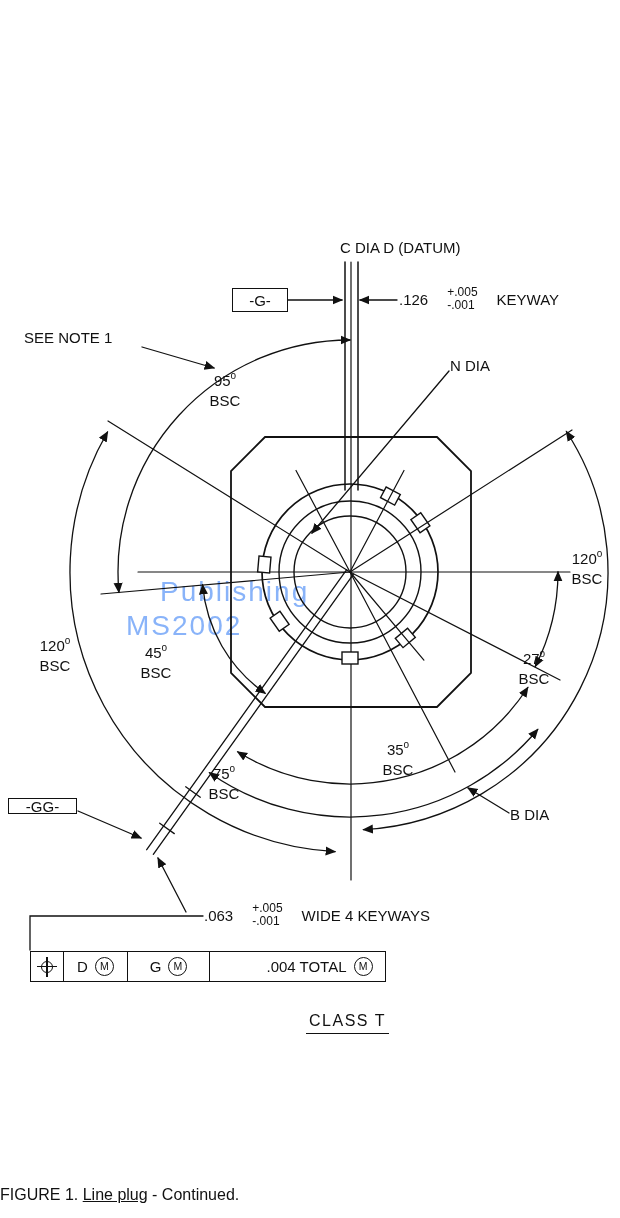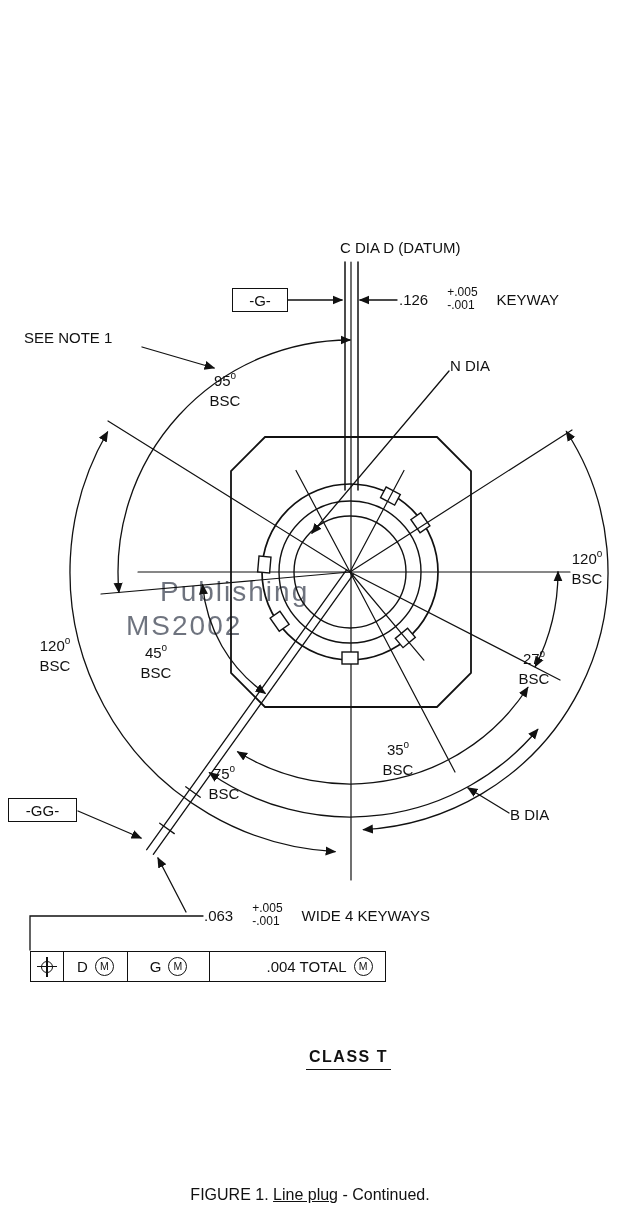--- a/index.html
+++ b/index.html
@@ -16,26 +16,26 @@
        box-sizing:border-box;background:#fff;}
   .fcf-cell{display:flex;align-items:center;justify-content:center;gap:7px;font-size:15px;
             box-sizing:border-box;border-left:1.6px solid #111;}
   .fcf-cell:first-child{border-left:none;}
   .m-circle{width:17px;height:17px;border:1.3px solid #111;border-radius:50%;display:inline-flex;
             align-items:center;justify-content:center;font-size:10.5px;flex:none;line-height:1;}
   .pos-symbol{position:relative;width:20px;height:20px;flex:none;}
   .pos-symbol .ring{position:absolute;left:4px;top:4px;right:4px;bottom:4px;border:1.4px solid #111;border-radius:50%;}
   .pos-symbol .h{position:absolute;left:0;right:0;top:9.3px;height:1.4px;background:#111;}
   .pos-symbol .v{position:absolute;top:0;bottom:0;left:9.3px;width:1.4px;background:#111;}
-  .class-t{position:absolute;left:306px;top:1048px;font-size:16px;letter-spacing:1.5px;
-           border-bottom:1.6px solid #111;padding:0 3px 3px;font-weight:bold;}
-  .caption{position:absolute;left:0;top:1186px;width:620px;text-align:center;font-size:16px;}
+  .class-t{position:absolute;left:306px;top:1012px;font-size:16px;letter-spacing:1.5px;
+           border-bottom:1.6px solid #111;padding:0 3px 3px;}
+  .caption{position:absolute;left:0;top:1186px;width:620px;text-align:left;font-size:16px;}
   .caption .u{text-decoration:underline;}
   .title{position:absolute;left:0;top:2px;width:604px;text-align:center;font-size:15px;}
-  .watermark{position:absolute;color:#0f172a;opacity:.6;font-size:28px;letter-spacing:2px;white-space:nowrap;}
+  .watermark{position:absolute;color:#3b82f6;opacity:.6;font-size:28px;letter-spacing:2px;white-space:nowrap;}
   svg#drawing{position:absolute;left:0;top:0;}
 </style>
 </head>
 <body>
 
 <div id="page">
 
 
   <div class="watermark" style="left:160px;top:576px;">Publishing</div>
   <div class="watermark" style="left:126px;top:610px;">MS2002</div>
@@ -158,21 +158,21 @@
     <div>BSC</div>
   </div>
 
   <div class="angle" style="left:192px;top:764px;width:64px;">
     <div><span>75</span><sup class="deg">o</sup></div>
     <div>BSC</div>
   </div>
 
   <div class="lbl" style="left:510px;top:806px;">B DIA</div>
 
-  <div class="datum-box" style="left:8px;top:798px;width:69px;height:24px;">-GG-</div>
+  <div class="datum-box" style="left:8px;top:798px;width:69px;height:16px;">-GG-</div>
 
   <div class="tol-callout" style="left:204px;top:902px;">
     <span>.063</span>
     <span class="tol-stack">
       <span>+.005</span>
       <span>-.001</span>
     </span>
     <span>WIDE 4 KEYWAYS</span>
   </div>
 

